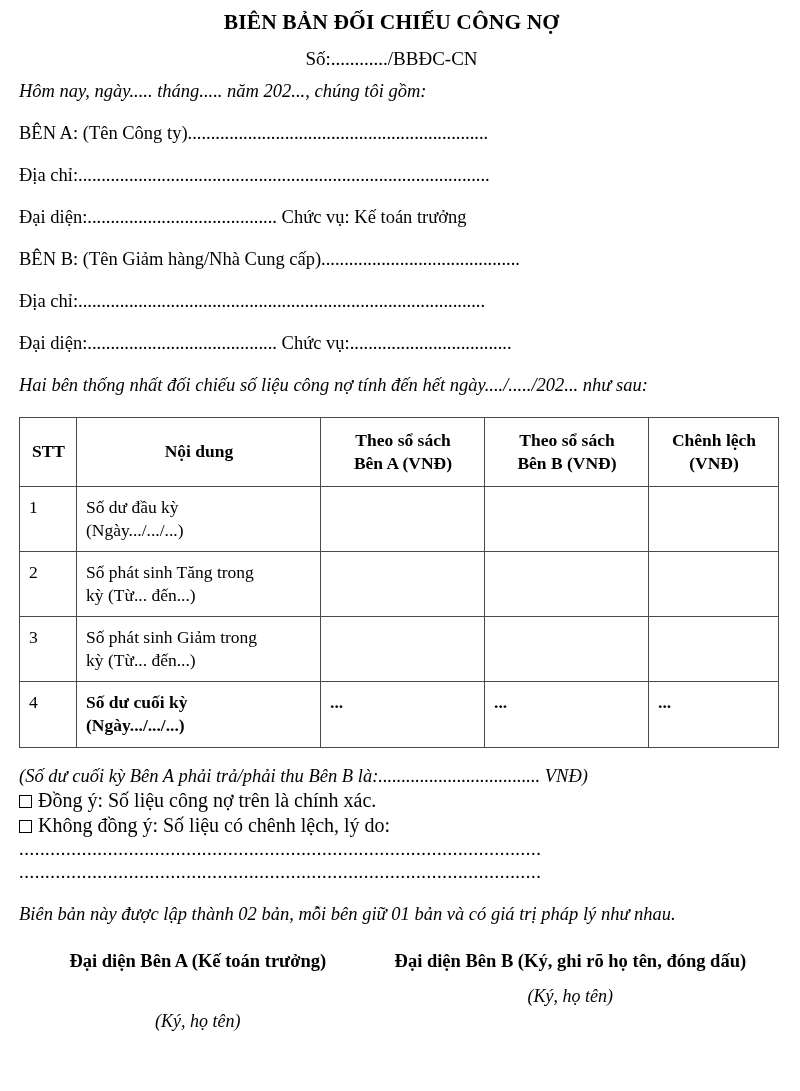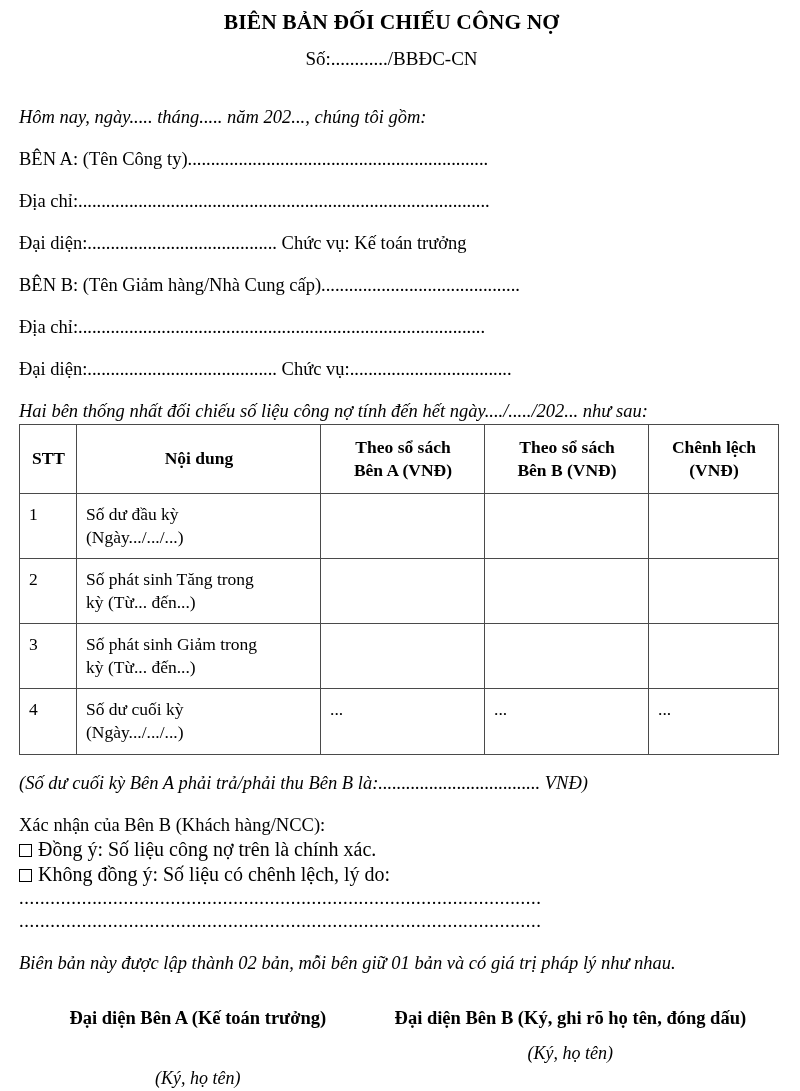--- a/index.html
+++ b/index.html
@@ -42,28 +42,29 @@
   
   .line {
     font-size: 18.5px;
     line-height: 1.25;
     margin: 0;
     padding: 0;
     white-space: pre-wrap;
     word-break: break-word;
   }
   .line.italic { font-style: italic; }
-  .gap-lg { margin-top: 35px; }
+  .gap-lg { margin-top: 9px; }
   .gap-md { margin-top: 19px; }
   .gap-sm { margin-top: 17px; }
 
   
   table.debt-table {
     border-collapse: collapse;
     width: 759px;
+    margin-top: 19px;
     table-layout: fixed;
   }
   table.debt-table th,
   table.debt-table td {
     border: 1px solid #4a4a4a;
     font-size: 17.5px;
     line-height: 1.32;
     vertical-align: top;
     padding: 9px 8px 9px 9px;
   }
@@ -78,21 +79,21 @@
   col.c-noidung { width: 244px; }
   col.c-bena    { width: 164px; }
   col.c-benb    { width: 164px; }
   col.c-chenh   { width: 130px; }
   td.stt-cell {
     text-align: left;
     padding-left: 12px;
   }
   td.content-cell { text-align: left; }
   td.num-cell { text-align: left; }
-  tr.row-total td { font-weight: normal; }
+  tr.row-total td { font-weight: bold; }
   tr.row-total td.stt-cell { font-weight: normal; }
   .cell-l2 { display: block; }
   tr.body-row { height: 64px; }
 
   
   .check-line {
     font-size: 20px;
     line-height: 1.25;
     margin: 0;
   }
@@ -127,21 +128,21 @@
     text-align: center;
     padding: 0 6px;
     box-sizing: border-box;
   }
   .sign-col.left  { flex-basis: 48%; }
   .sign-col.right { flex-basis: 52%; }
   .sign-title {
     font-weight: bold;
     font-size: 18.5px;
     line-height: 1.28;
-    margin: 8px;
+    margin: 0;
   }
   .sign-note {
     font-style: italic;
     font-size: 18px;
     line-height: 1.25;
     margin-top: 36px;
   }
   .sign-note.right-note { margin-top: 11px; }
 </style>
 </head>
@@ -233,21 +234,20 @@
         </td>
         <td class="num-cell">...</td>
         <td class="num-cell">...</td>
         <td class="num-cell">...</td>
       </tr>
     </tbody>
   </table>
 
   <p class="line italic gap-sm">(Số dư cuối kỳ Bên A phải trả/phải thu Bên B là:................................... VNĐ)</p>
 
-  <p class="line gap-md">Xác nhận của Bên B (Khách hàng/NCC):</p>
 
   <p class="check-line gap-md">
     <span class="checkbox-glyph"></span><span>Đồng ý: Số liệu công nợ trên là chính xác.</span>
   </p>
   <p class="check-line gap-md">
     <span class="checkbox-glyph"></span><span>Không đồng ý: Số liệu có chênh lệch, lý do:</span>
   </p>
 
   <p class="dots-row gap-md">....................................................................................................</p>
   <p class="dots-row gap-md">....................................................................................................</p>

